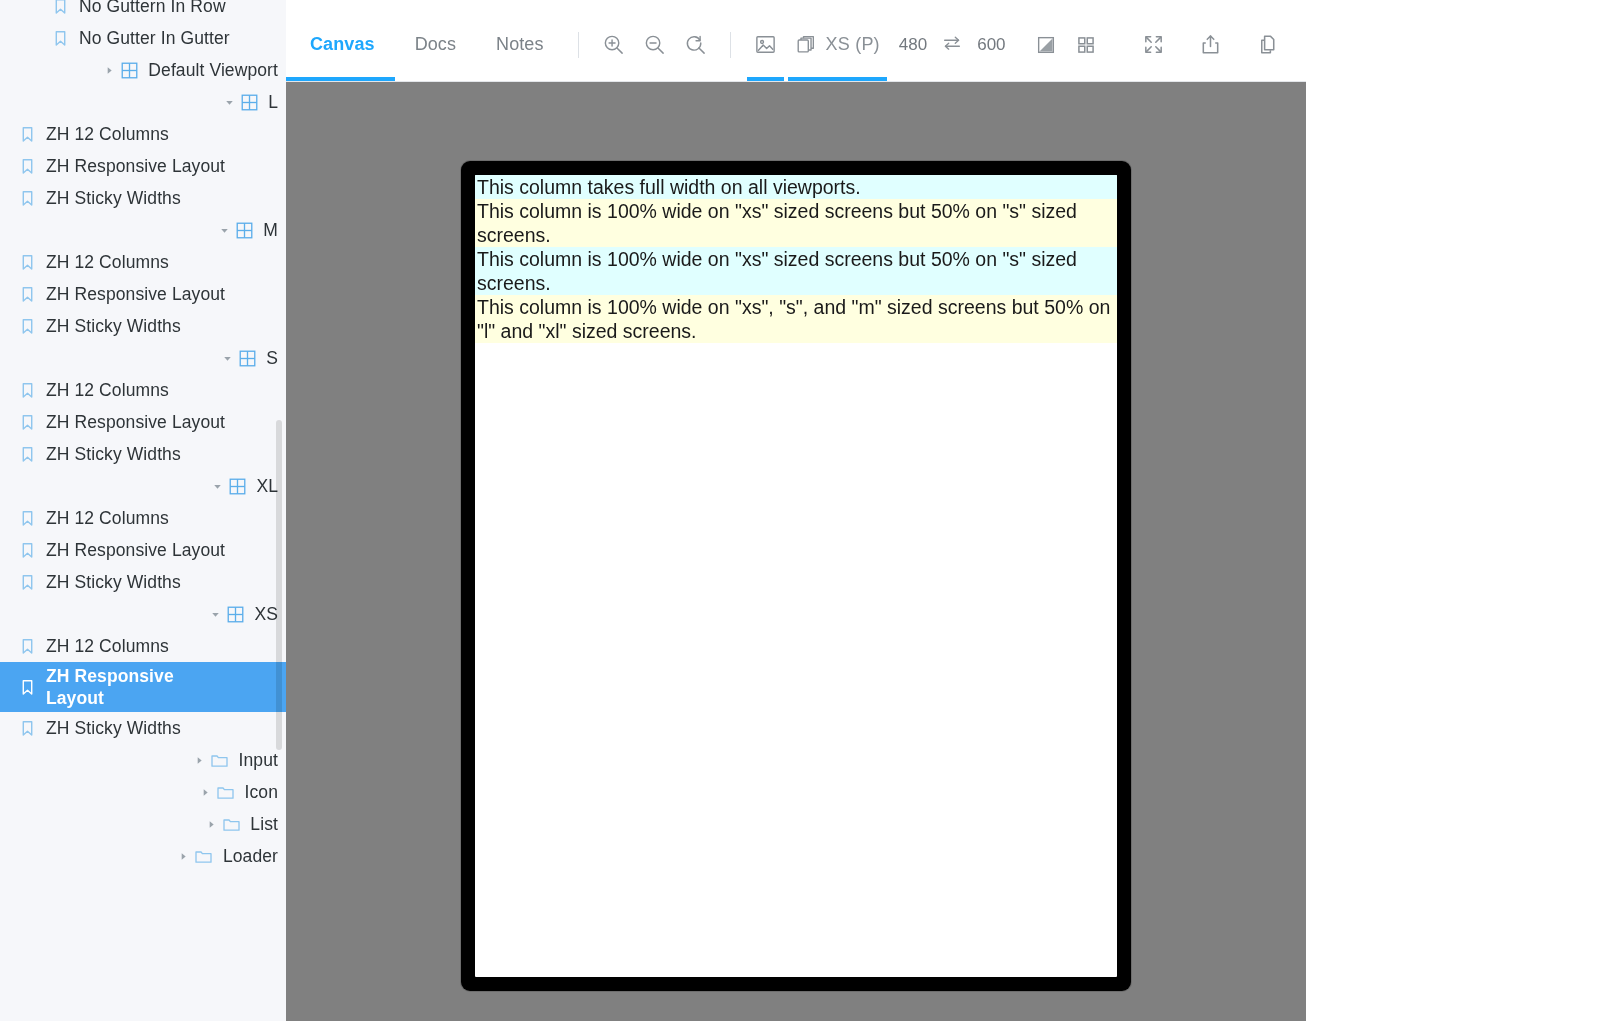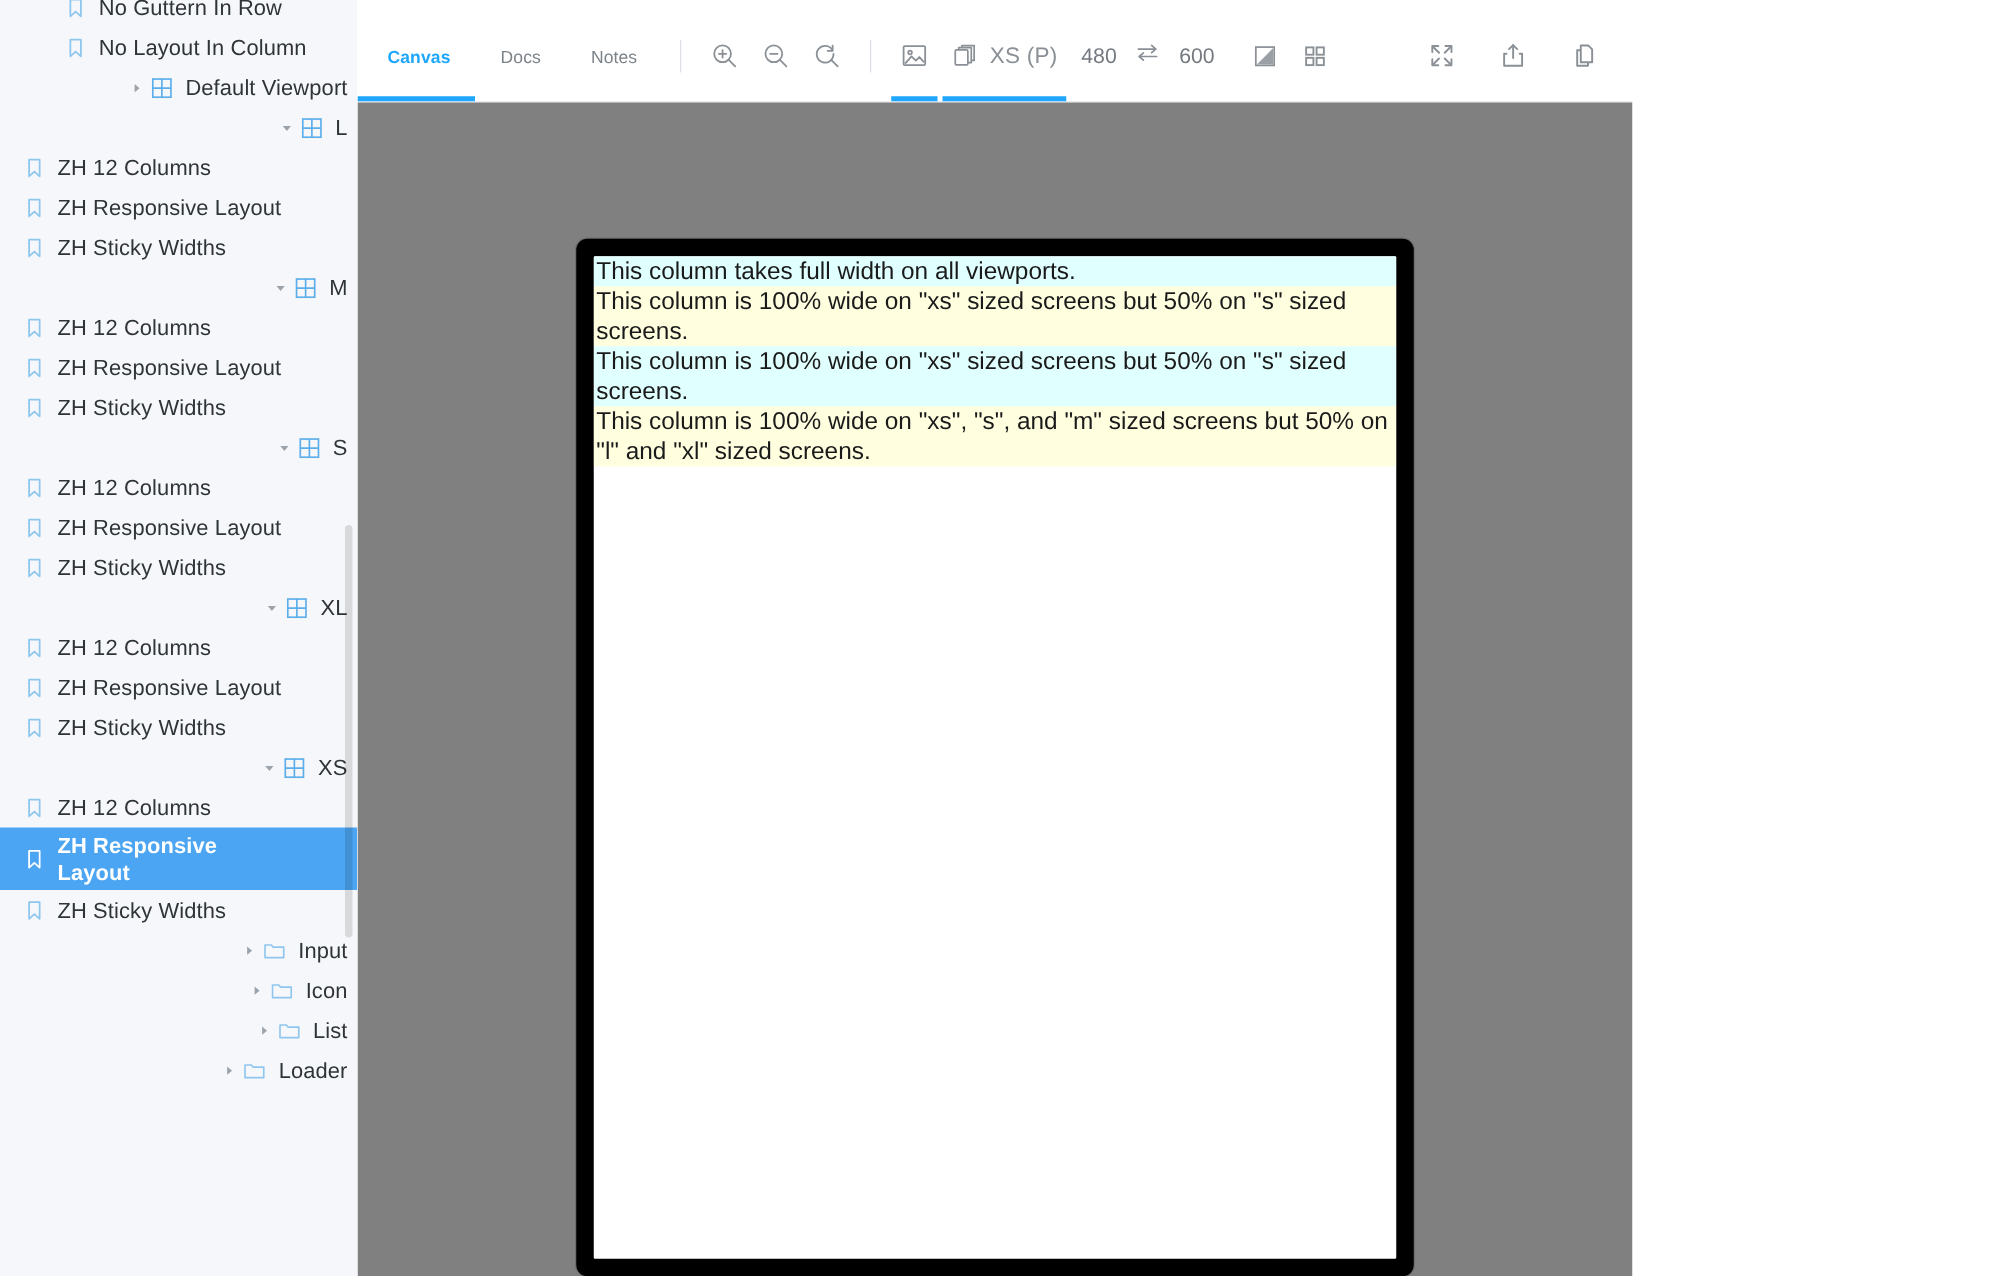--- a/index.html
+++ b/index.html
@@ -110,21 +110,21 @@
     position: relative;
     border-bottom: 1px solid #E3E6EA;
   }
   .tb-left { display: flex; align-items: stretch; }
   .tb-right { display: flex; align-items: center; margin-left: auto; padding-right: 18px; gap: 16px; }
 
   .tab {
     position: relative;
     display: flex; align-items: center;
     padding: 0 20px;
-    font-size: 14px;
+    font-size: 18px;
     color: #7B8288;
     cursor: pointer;
     letter-spacing: 0.1px;
   }
   .tab:first-child { padding-left: 24px; }
   .tab.active { color: #1EA7FD; font-weight: bold; }
   .tab.active::after {
     content: "";
     position: absolute;
     left: 0; right: 0; bottom: 0;
@@ -176,21 +176,21 @@
     padding: 0 4px; cursor: pointer;
   }
   .spacer-sm { width: 10px; }
 
   
   .canvas-area {
     flex: 1 1 auto;
     background: #808080;
     position: relative;
     display: flex;
-    align-items: flex-end;
+    align-items: center;
     justify-content: center;
     overflow: hidden;
   }
   .device-frame {
     margin-top: 48px;
     background: #000000;
     border-radius: 9px;
     padding: 14px;
     box-shadow: 0 0 0 1px rgba(0,0,0,0.15);
   }
@@ -228,21 +228,21 @@
           </span>
           <span class="node-label">No Guttern In Row</span>
         </div>
         <div class="node ind-1">
           <span class="caret empty"></span>
           <span class="node-icon bm-icon">
             <svg width="15" height="17" viewBox="0 0 16 18" fill="none" stroke="#8FC6EE" stroke-width="1.5" stroke-linejoin="round">
               <path d="M3.5 1.8 H12.5 V16 L8 12 L3.5 16 Z"></path>
             </svg>
           </span>
-          <span class="node-label">No Layout In Column</span>
+          <span class="node-label">No Gutter In Gutter</span>
         </div>
         <div class="node ind-0">
           <span class="caret">
             <svg width="9" height="9" viewBox="0 0 10 10">
               <path d="M3 1.4 L7.4 5 L3 8.6 Z" fill="#9aa3ab"></path>
             </svg>
           </span>
           <span class="node-icon">
             <svg width="17" height="17" viewBox="0 0 18 18" fill="none" stroke="#5BAEEA" stroke-width="1.4">
               <rect x="1.3" y="1.3" width="15.4" height="15.4"></rect>

